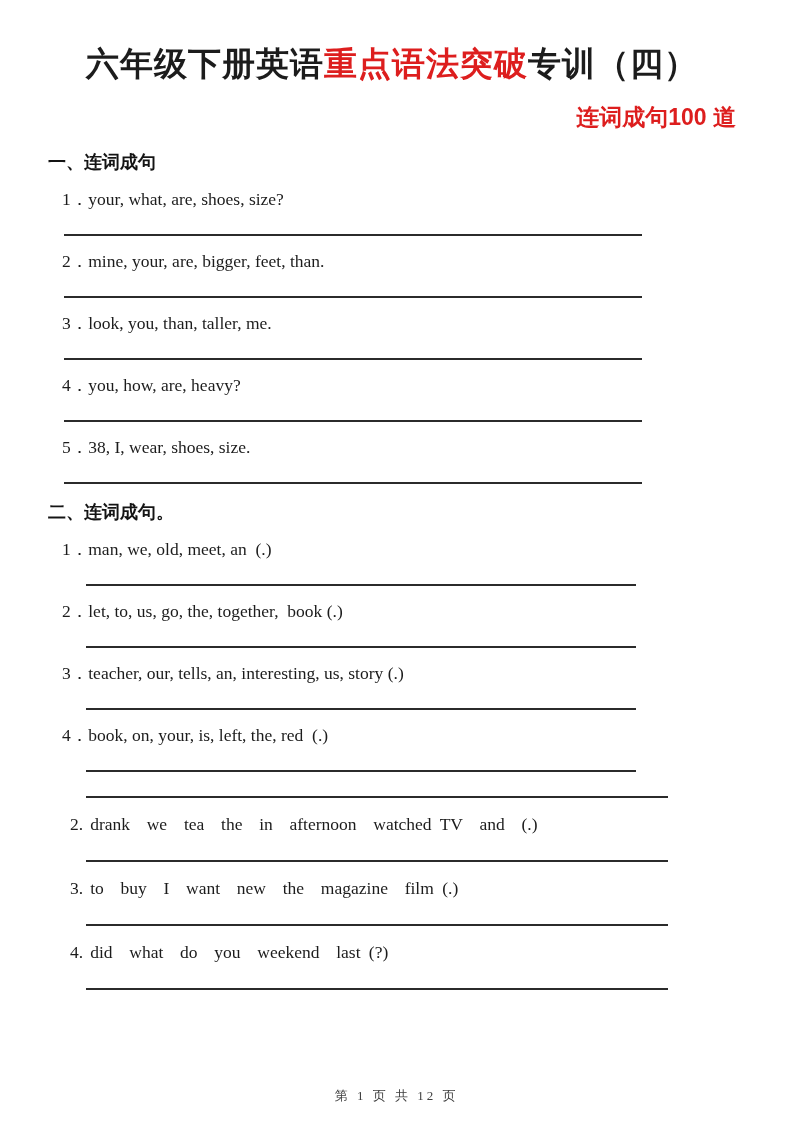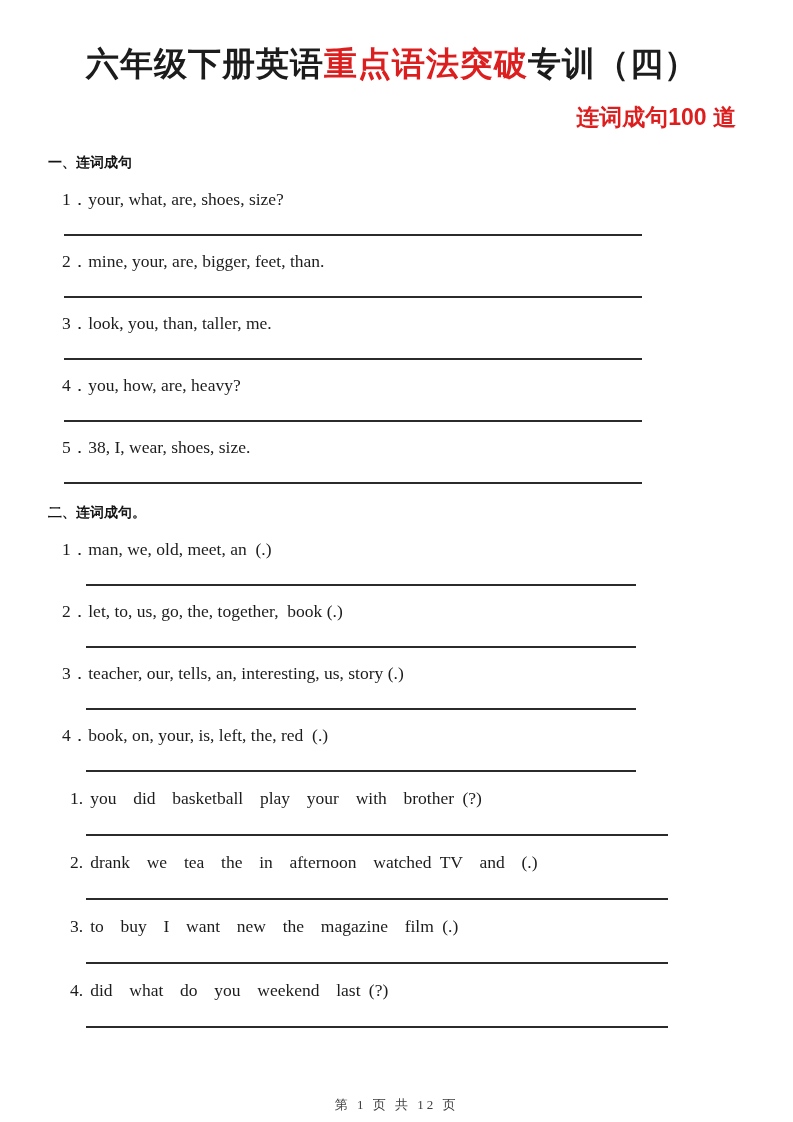--- a/index.html
+++ b/index.html
@@ -31,21 +31,21 @@
     font-family: "Liberation Sans", sans-serif;
     font-weight: 900;
     font-size: 23px;
     line-height: 30px;
     margin-top: 16px;
     color: #dd1e1e;
   }
   .sec-heading {
     font-family: "Liberation Sans", sans-serif;
     font-weight: 900;
-    font-size: 14px;
+    font-size: 18px;
     line-height: 24px;
     color: #141414;
   }
   .sh1 { margin-top: 18px; }
   .sh2 { margin-top: 16px; }
   .sh3 { margin-top: 14px; }
   .item {
     font-size: 17.5px;
     line-height: 24px;
     margin-top: 13px;
@@ -60,21 +60,21 @@
     height: 0;
     border-bottom: 2px solid #2b2b2b;
     margin-top: 23px;
   }
   .sec1 .ans { margin-left: 16px; width: 578px; }
   .sec2 .ans { margin-left: 38px; width: 550px; }
   .sec3 .ans { margin-left: 38px; width: 582px; margin-top: 24px; }
   .footer {
     position: absolute;
     left: 0; right: 0;
-    bottom: 8px;
+    bottom: 17px;
     text-align: center;
     font-size: 13px;
     letter-spacing: 3px;
     color: #3f3f3f;
   }
 </style>
 </head>
 <body>
 
 <div class="page">
@@ -115,21 +115,20 @@
 
     <div class="item"><span class="num">3．</span><span class="txt">teacher, our, tells, an, interesting, us, story (.)</span></div>
     <div class="ans"></div>
 
     <div class="item"><span class="num">4．</span><span class="txt">book, on, your, is, left, the, red  (.)</span></div>
     <div class="ans"></div>
   </div>
 
   <div class="sec sec3">
 
-    <div class="item"><span class="num">1.</span><span class="txt">you  did  basketball  play  your  with  brother (?)</span></div>
     <div class="ans"></div>
 
     <div class="item"><span class="num">2.</span><span class="txt">drank  we  tea  the  in  afternoon  watched TV  and  (.)</span></div>
     <div class="ans"></div>
 
     <div class="item"><span class="num">3.</span><span class="txt">to  buy  I  want  new  the  magazine  film (.)</span></div>
     <div class="ans"></div>
 
     <div class="item"><span class="num">4.</span><span class="txt">did  what  do  you  weekend  last (?)</span></div>
     <div class="ans"></div>

